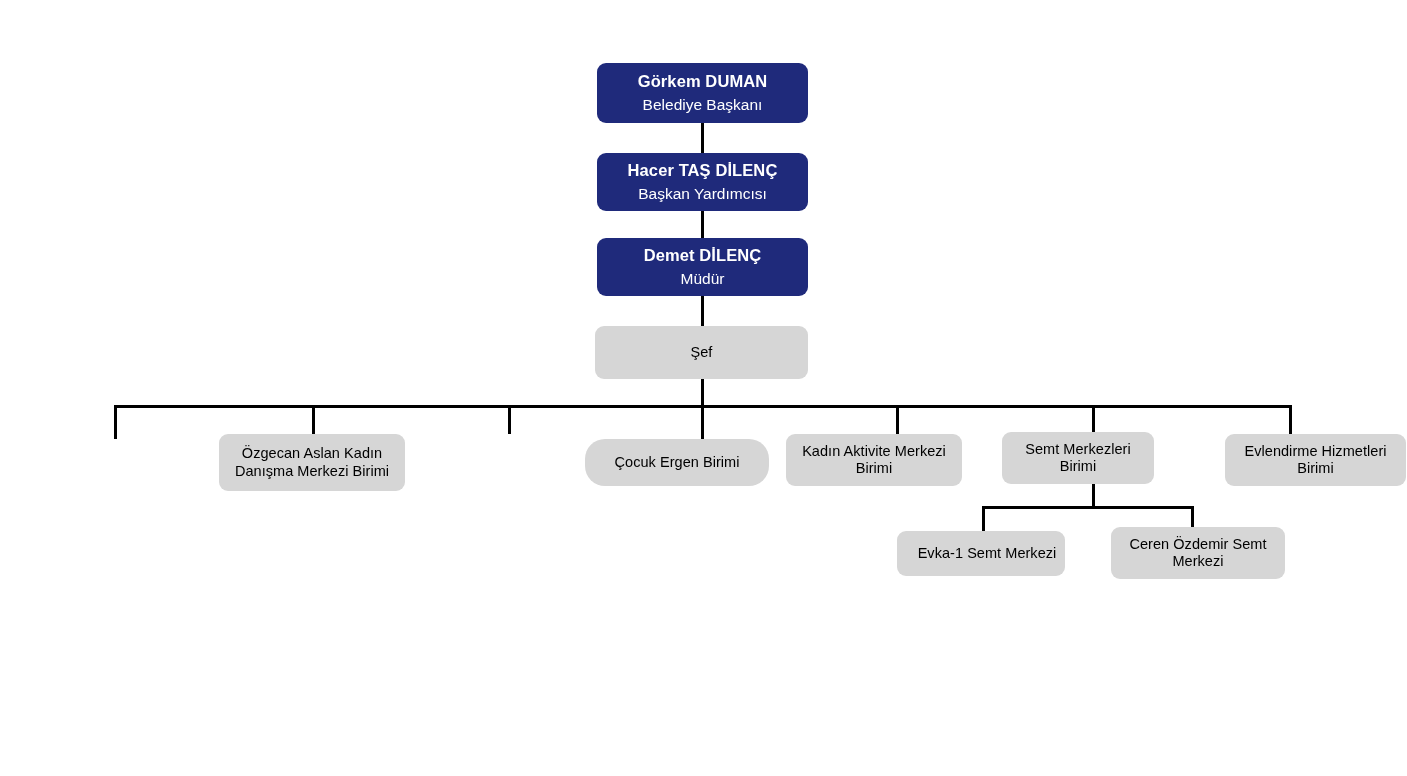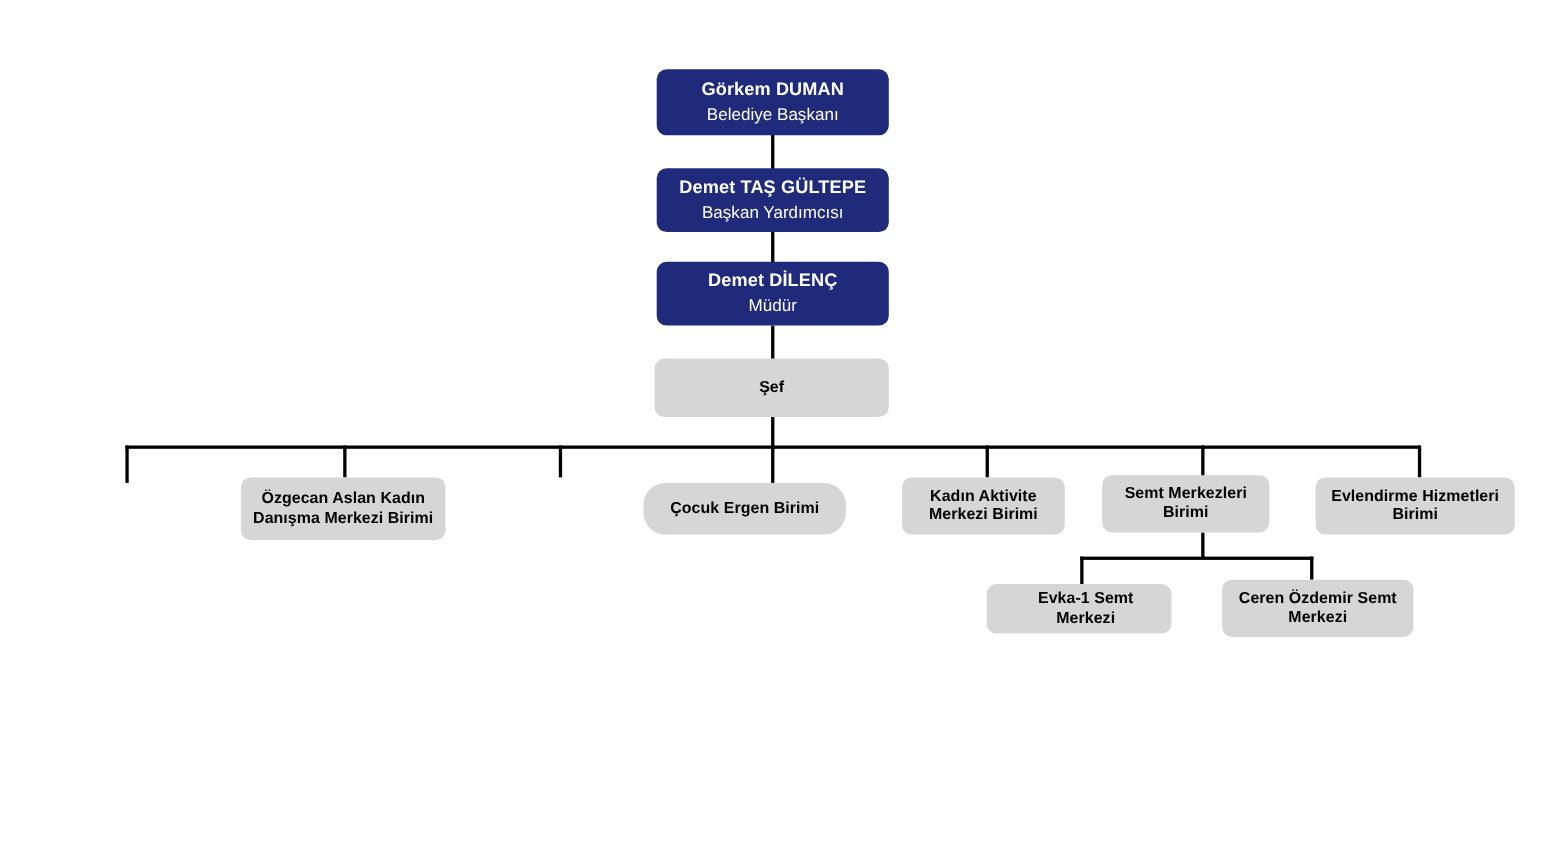--- a/index.html
+++ b/index.html
@@ -48,21 +48,21 @@
     font-size: 16.5px;
     letter-spacing: 0.1px;
   }
   .node-title {
     font-weight: normal;
     font-size: 15.5px;
     margin-top: 4px;
     text-align: right;
   }
   .node-label {
-    font-weight: bold;
+    font-weight: normal;
     font-size: 14.5px;
     padding: 0 7px;
     letter-spacing: 0.05px;
   }
   .node.grey.single .node-label {
     font-size: 14.5px;
   }
   .connector {
     position: absolute;
     background: #000000;
@@ -98,21 +98,21 @@
   <div class="connector h" style="left:982px; top:472px; width:212px;"></div>
   <div class="connector v" style="left:982px; top:472px; height:26px;"></div>
   <div class="connector v" style="left:1191px; top:472px; height:21px;"></div>
 
   <div class="node navy" style="left:597px; top:29px; width:211px; height:60px;">
     <div class="node-name">Görkem DUMAN</div>
     <div class="node-title">Belediye Başkanı</div>
   </div>
 
   <div class="node navy" style="left:597px; top:119px; width:211px; height:58px;">
-    <div class="node-name">Demet TAŞ GÜLTEPE</div>
+    <div class="node-name">Hacer TAŞ DİLENÇ</div>
     <div class="node-title">Başkan Yardımcısı</div>
   </div>
 
   <div class="node navy" style="left:597px; top:204px; width:211px; height:58px;">
     <div class="node-name">Demet DİLENÇ</div>
     <div class="node-title">Müdür</div>
   </div>
 
   <div class="node grey single" style="left:595px; top:292px; width:213px; height:53px;">
     <div class="node-label">Şef</div>
@@ -121,29 +121,29 @@
 
   <div class="node grey" style="left:219px; top:400px; width:186px; height:57px;align-items:flex-end;">
     <div class="node-label">Özgecan Aslan Kadın Danışma Merkezi Birimi</div>
   </div>
 
 
   <div class="node grey single" style="left:585px; top:405px; width:184px; height:47px;border-radius:20px;">
     <div class="node-label">Çocuk Ergen Birimi</div>
   </div>
 
-  <div class="node grey" style="left:820px; top:400px; width:148px; height:52px;">
+  <div class="node grey" style="left:786px; top:400px; width:176px; height:52px;">
     <div class="node-label">Kadın Aktivite Merkezi Birimi</div>
   </div>
 
   <div class="node grey single" style="left:1002px; top:398px; width:152px; height:52px;">
     <div class="node-label">Semt Merkezleri Birimi</div>
   </div>
 
-  <div class="node grey" style="left:1196px; top:400px; width:181px; height:52px;">
+  <div class="node grey" style="left:1225px; top:400px; width:181px; height:52px;">
     <div class="node-label">Evlendirme Hizmetleri Birimi</div>
   </div>
 
   <div class="node grey single" style="left:897px; top:497px; width:168px; height:45px;padding-left:12px;">
     <div class="node-label">Evka-1 Semt Merkezi</div>
   </div>
 
   <div class="node grey" style="left:1111px; top:493px; width:174px; height:52px;">
     <div class="node-label">Ceren Özdemir Semt Merkezi</div>
   </div>

